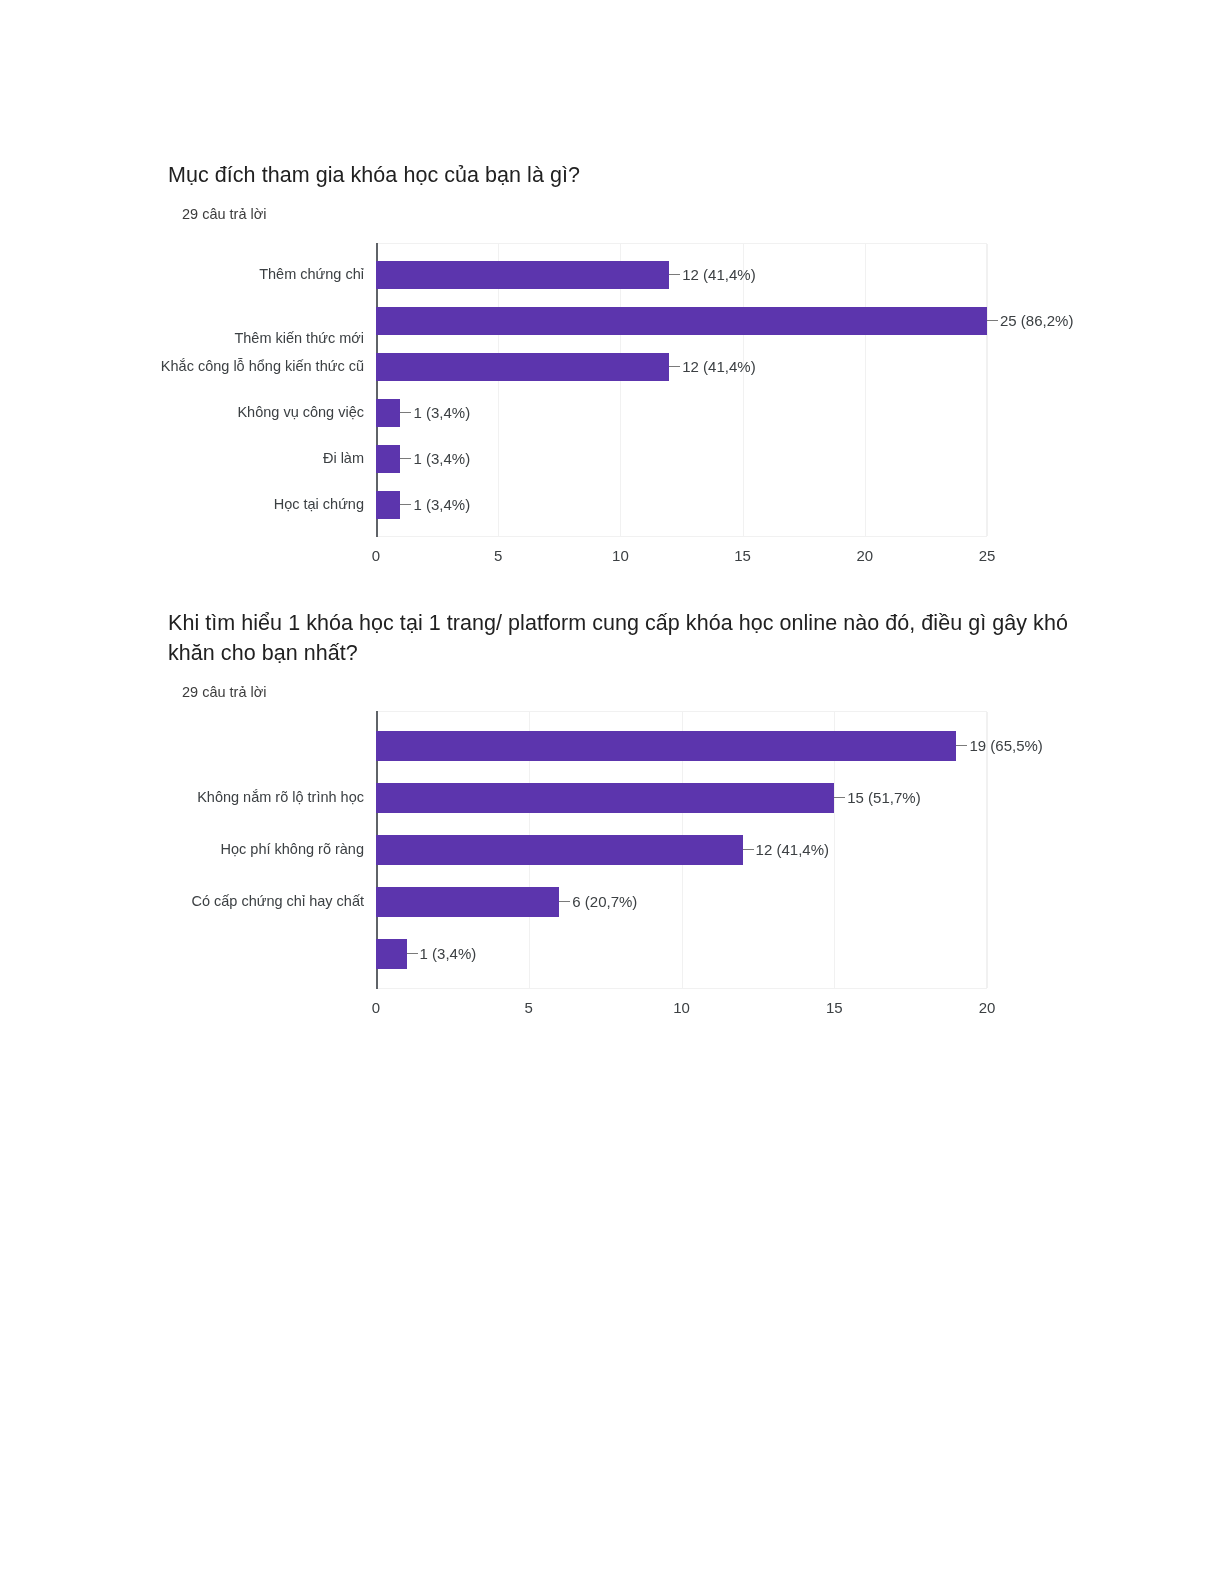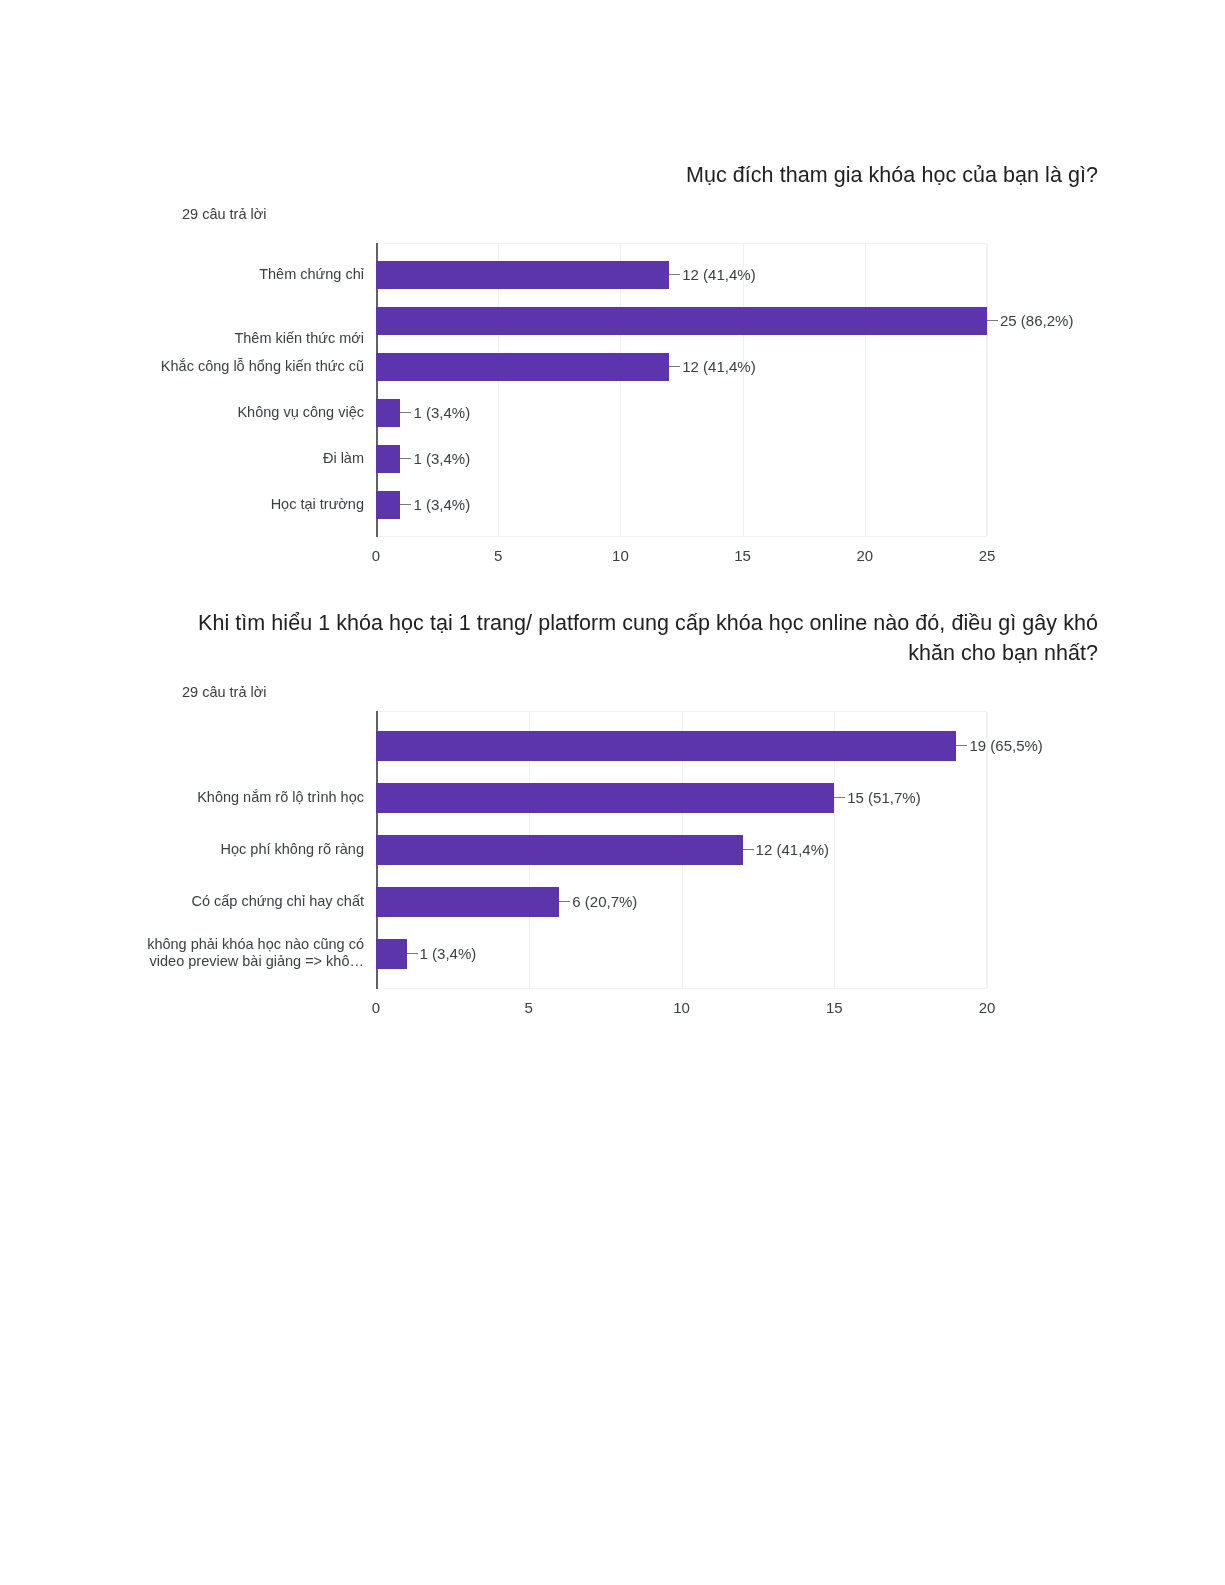--- a/index.html
+++ b/index.html
@@ -30,21 +30,20 @@
   #q1 { top: 160px; width: 930px; }
   #q2 { top: 608px; width: 930px; }
 
   .q-title {
     font-size: 21.5px;
     line-height: 30px;
     font-weight: 400;
     color: #212121;
     letter-spacing: 0.05px;
     margin: 0 0 2px 0;
-    text-align: right;
   }
   .q-responses {
     font-size: 14.5px;
     line-height: 20px;
     color: #3c3c3c;
     margin: 14px;
   }
 
   
   .chart {
@@ -137,21 +136,21 @@
   </div>
 
   <div class="chart" id="chart1">
     <div class="chart-body" id="chart1-body" style="height: 324px;">
         <div class="cat-axis" style="left: 104px; width: 260px; height: 294px;">
           <div class="cat-label" style="top: 31px;">Thêm chứng chỉ</div>
           <div class="cat-label" style="top: 77px; margin-top: 18px;">Thêm kiến thức mới</div>
           <div class="cat-label" style="top: 123px;">Khắc công lỗ hổng kiến thức cũ</div>
           <div class="cat-label" style="top: 169px;">Không vụ công việc</div>
           <div class="cat-label" style="top: 215px;">Đi làm</div>
-          <div class="cat-label" style="top: 261px;">Học tại trường</div>
+          <div class="cat-label" style="top: 261px;">Học tại chứng</div>
         </div>
         <div class="plot" style="left: 376px; top: 0px; width: 611px; height: 294px;">
           <div class="axis-line"></div>
           <div class="gridline" style="left: 122.2px;"></div>
           <div class="gridline" style="left: 244.4px;"></div>
           <div class="gridline" style="left: 366.6px;"></div>
           <div class="gridline" style="left: 488.8px;"></div>
           <div class="gridline" style="left: 611px;"></div>
           <div class="bar" style="left: 0px; top: 17px; width: 293.28px; height: 28px;"></div>
           <div class="bar" style="left: 0px; top: 63px; width: 611px; height: 28px;"></div>
@@ -185,22 +184,20 @@
     <p class="q-title">Khi tìm hiểu 1 khóa học tại 1 trang/ platform cung cấp khóa học online nào đó, điều gì gây khó khăn cho bạn nhất?</p>
     <p class="q-responses">29 câu trả lời</p>
   </div>
 
   <div class="chart" id="chart2">
     <div class="chart-body" id="chart2-body" style="height: 308px;">
         <div class="cat-axis" style="left: 104px; width: 260px; height: 278px;">
           <div class="cat-label" style="top: 86px;">Không nắm rõ lộ trình học</div>
           <div class="cat-label" style="top: 138px;">Học phí không rõ ràng</div>
           <div class="cat-label" style="top: 190px;">Có cấp chứng chỉ hay chất</div>
-          <div class="cat-label" style="top: 242px;">không phải khóa học nào cũng có
-video preview bài giảng =&gt; khô…</div>
         </div>
         <div class="plot" style="left: 376px; top: 0px; width: 611px; height: 278px;">
           <div class="axis-line"></div>
           <div class="gridline" style="left: 152.75px;"></div>
           <div class="gridline" style="left: 305.5px;"></div>
           <div class="gridline" style="left: 458.25px;"></div>
           <div class="gridline" style="left: 611px;"></div>
           <div class="bar" style="left: 0px; top: 19px; width: 580.45px; height: 30px;"></div>
           <div class="bar" style="left: 0px; top: 71px; width: 458.25px; height: 30px;"></div>
           <div class="bar" style="left: 0px; top: 123px; width: 366.6px; height: 30px;"></div>

